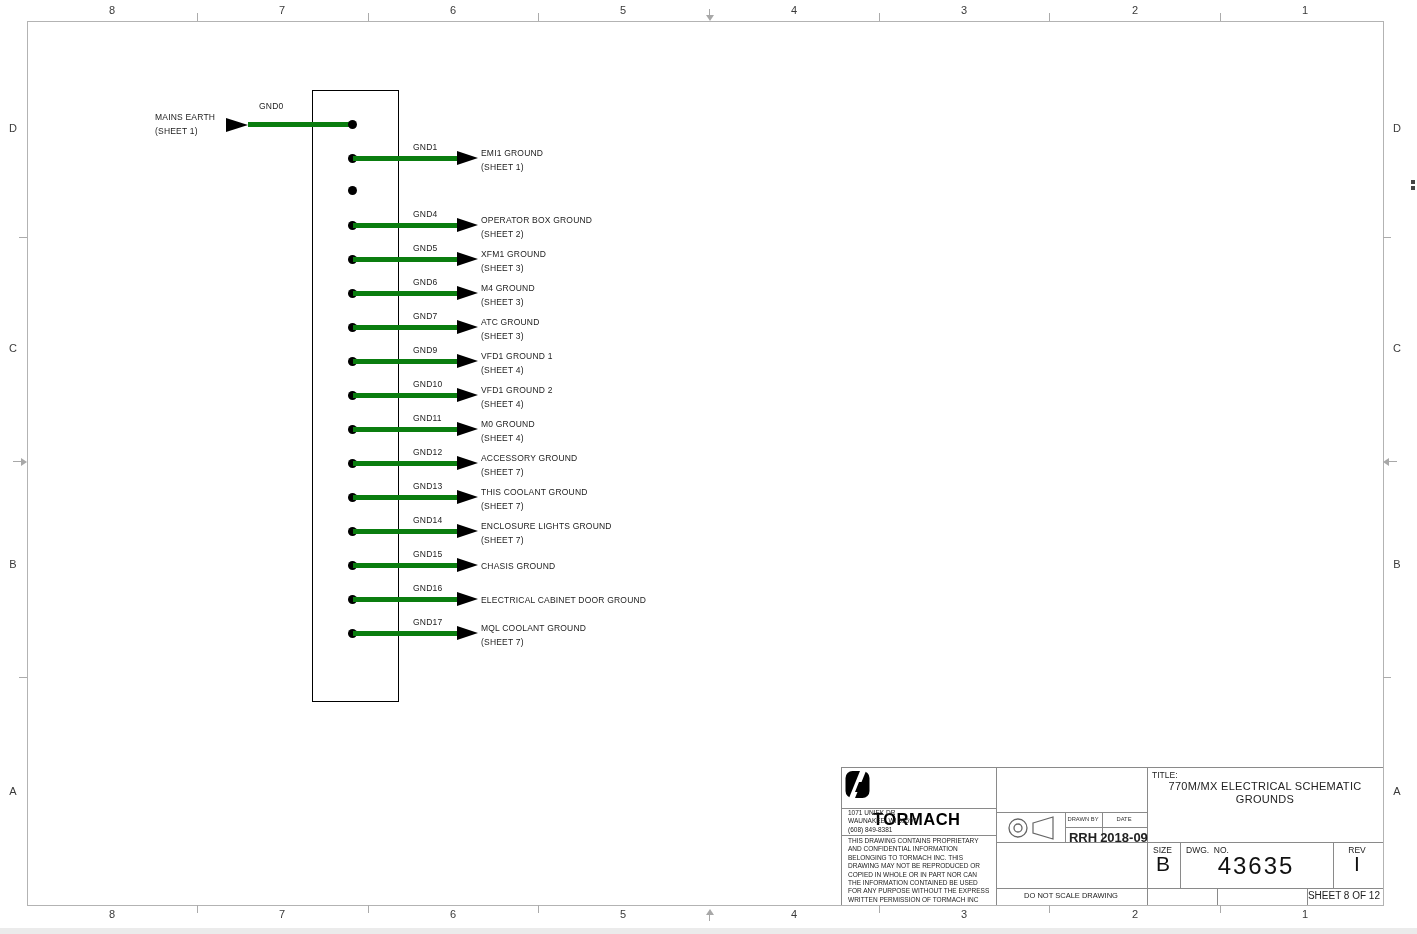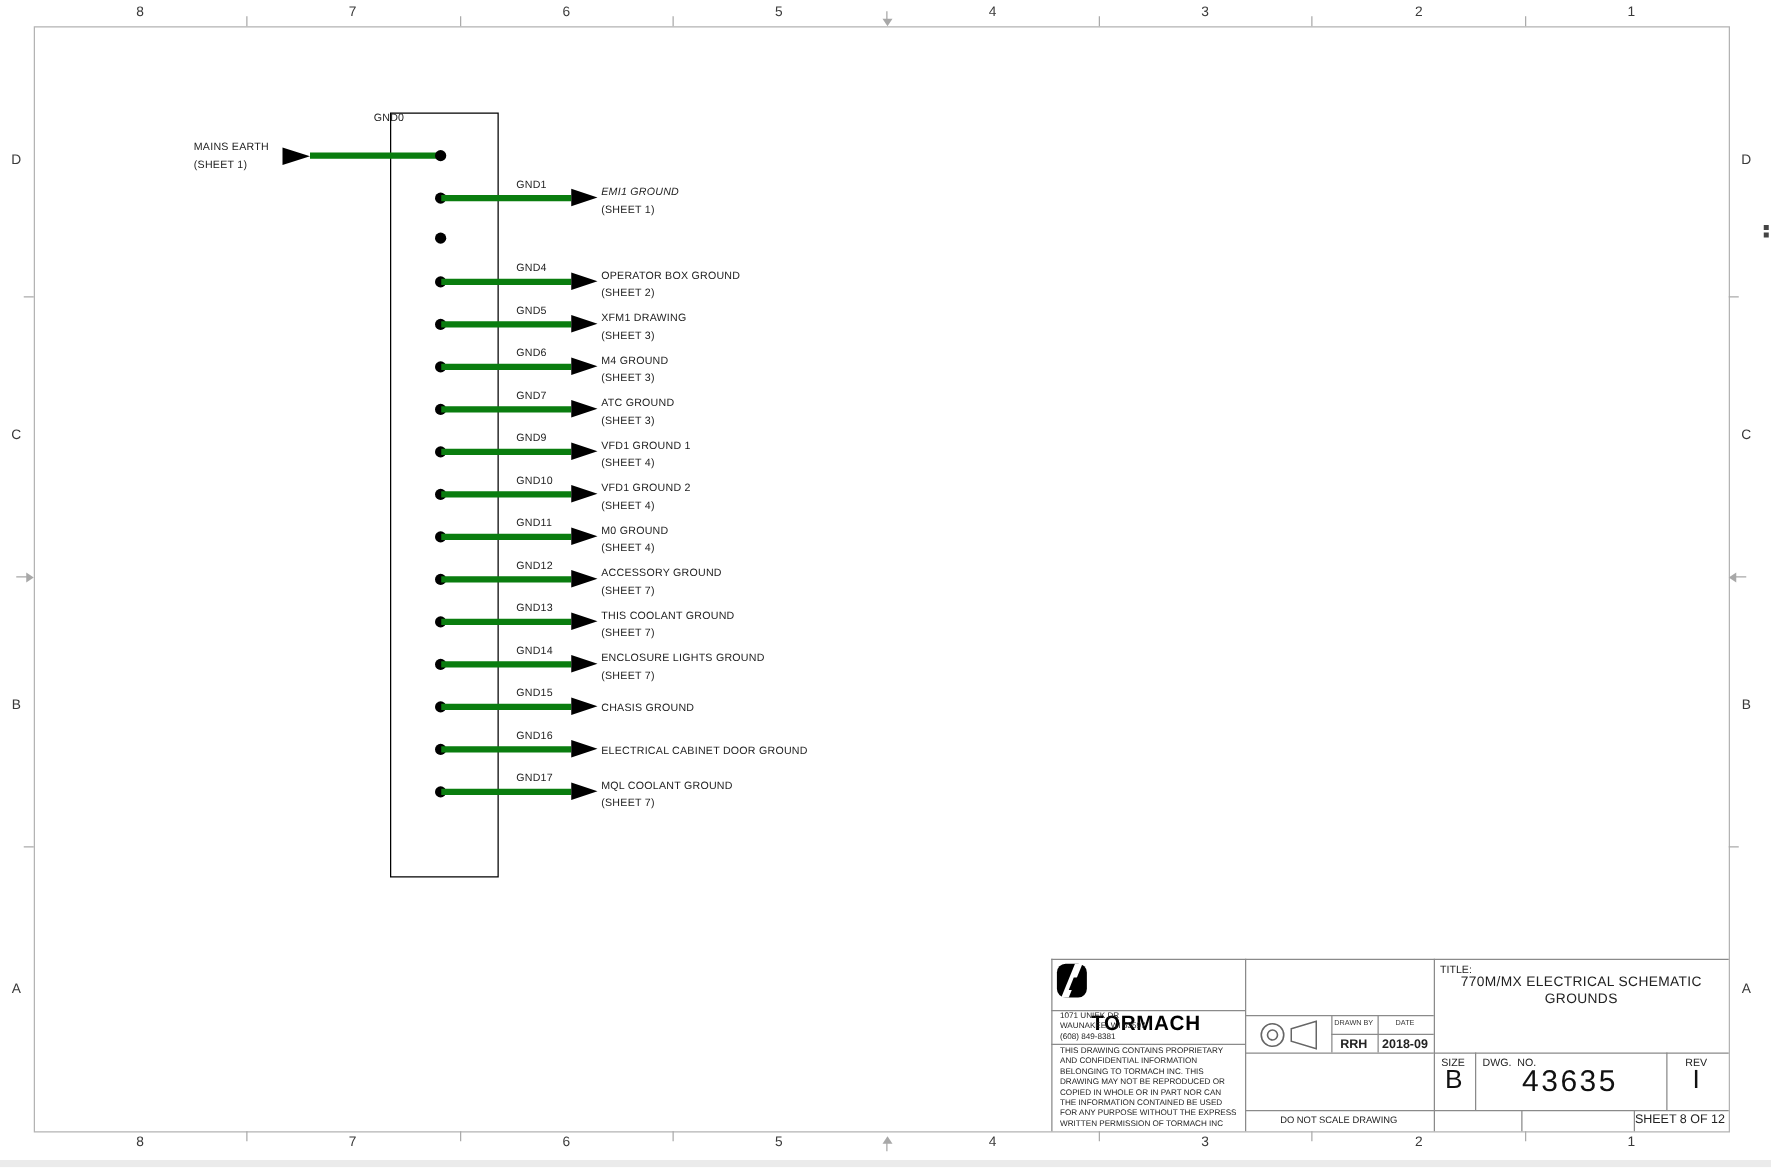--- a/index.html
+++ b/index.html
@@ -31,21 +31,21 @@
   .ground-row .gnd-text{position:absolute;left:481px;top:-11px;font-size:8.5px;letter-spacing:.2px;line-height:13.5px;white-space:nowrap;}
   .ground-row .gnd-text.single{top:-5px;}
 
   
   .tb-line{position:absolute;background:#8a8a8a;}
   .tb-text{position:absolute;white-space:nowrap;color:#222;}
   #tormach-wordmark{font-weight:800;font-size:16.5px;letter-spacing:.5px;color:#000;}
   .addr{font-size:6.5px;line-height:8.3px;}
   .legal{font-size:6.5px;line-height:8.4px;}
   .small-hdr{font-size:5.8px;color:#333;}
-  .tb-val{font-size:10px;font-weight:700;}
+  .tb-val{font-size:13px;font-weight:700;}
   .big-char{font-size:21px;color:#111;}
   #dwg-no-value{font-size:24px;letter-spacing:2px;color:#111;}
   .hdr8{font-size:8.5px;}
   .spread{white-space:pre;}
   #edge-artifact{position:absolute;left:1411px;top:180px;width:4px;height:4px;background:#444;box-shadow:0 6px 0 #444;}
   #window-edge{position:absolute;left:0;top:928px;width:1417px;height:6px;background:#ebebeb;}
 </style>
 </head>
 <body>
 
@@ -115,53 +115,53 @@
   </div>
 
   <div id="bus-box"></div>
 
   <div class="sch-text" style="left:155px;top:111px;">
     <div>MAINS EARTH</div>
     <div>(SHEET 1)</div>
   </div>
   <div class="arrow-r" style="left:226px;top:118px;border-left-width:22px;"></div>
   <div class="wire" style="left:248px;top:122px;width:105px;"></div>
-  <div class="sch-text" style="left:259px;top:88px;margin-left:40px;">GND0</div>
+  <div class="sch-text" style="left:259px;top:100px;">GND0</div>
   <div class="dot" style="left:348px;top:120px;"></div>
 
   <div class="dot" style="left:348px;top:186px;"></div>
 
   <div id="grounds-layer">
       <div class="ground-row" style="top: 158px;">
       <span class="dot"></span>
       <span class="wire"></span>
       <span class="arrow-r"></span>
       <span class="wire-label">GND1</span>
       <span class="gnd-text">
-        <span class="gnd-name" style="display:block;font-style:italic;">EMI1 GROUND</span>
+        <span class="gnd-name" style="display:block;">EMI1 GROUND</span>
         <span class="gnd-sheet" style="display:block;">(SHEET 1)</span>
       </span>
     </div>
       <div class="ground-row" style="top: 225px;">
       <span class="dot"></span>
       <span class="wire"></span>
       <span class="arrow-r"></span>
       <span class="wire-label">GND4</span>
       <span class="gnd-text">
         <span class="gnd-name" style="display:block;">OPERATOR BOX GROUND</span>
         <span class="gnd-sheet" style="display:block;">(SHEET 2)</span>
       </span>
     </div>
       <div class="ground-row" style="top: 259px;">
       <span class="dot"></span>
       <span class="wire"></span>
       <span class="arrow-r"></span>
       <span class="wire-label">GND5</span>
       <span class="gnd-text">
-        <span class="gnd-name" style="display:block;">XFM1 DRAWING</span>
+        <span class="gnd-name" style="display:block;">XFM1 GROUND</span>
         <span class="gnd-sheet" style="display:block;">(SHEET 3)</span>
       </span>
     </div>
       <div class="ground-row" style="top: 293px;">
       <span class="dot"></span>
       <span class="wire"></span>
       <span class="arrow-r"></span>
       <span class="wire-label">GND6</span>
       <span class="gnd-text">
         <span class="gnd-name" style="display:block;">M4 GROUND</span>

